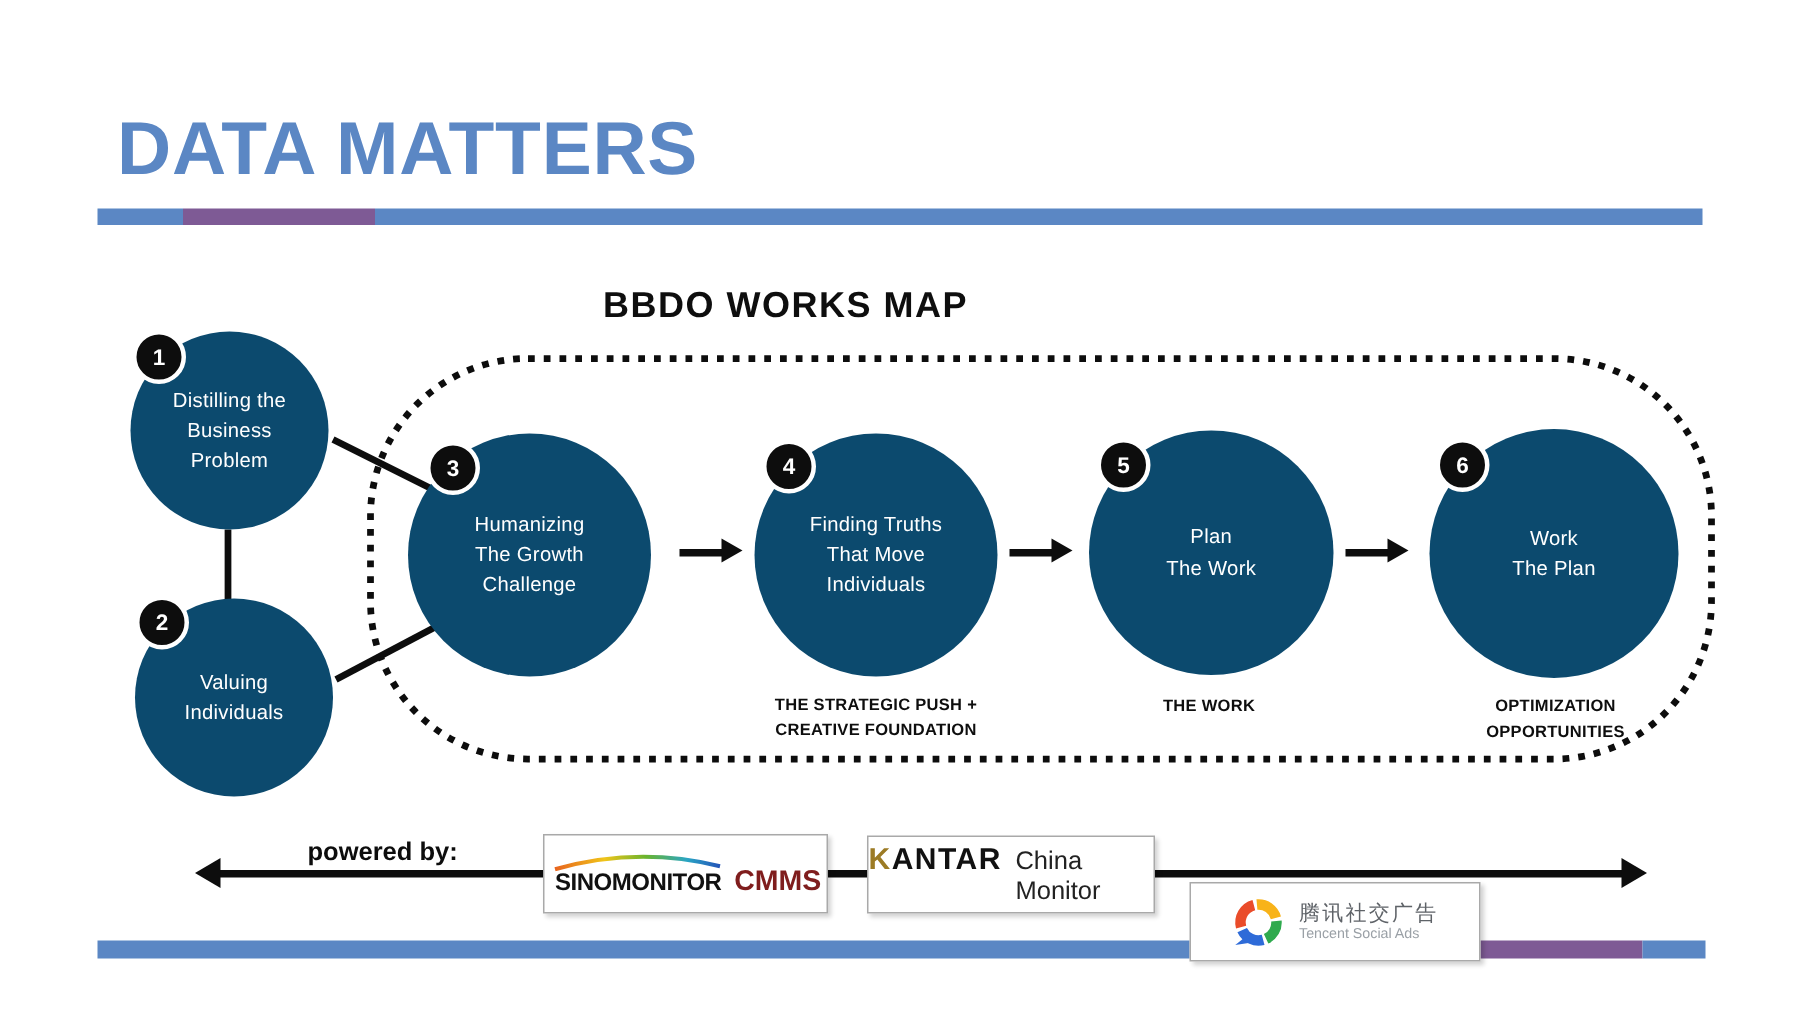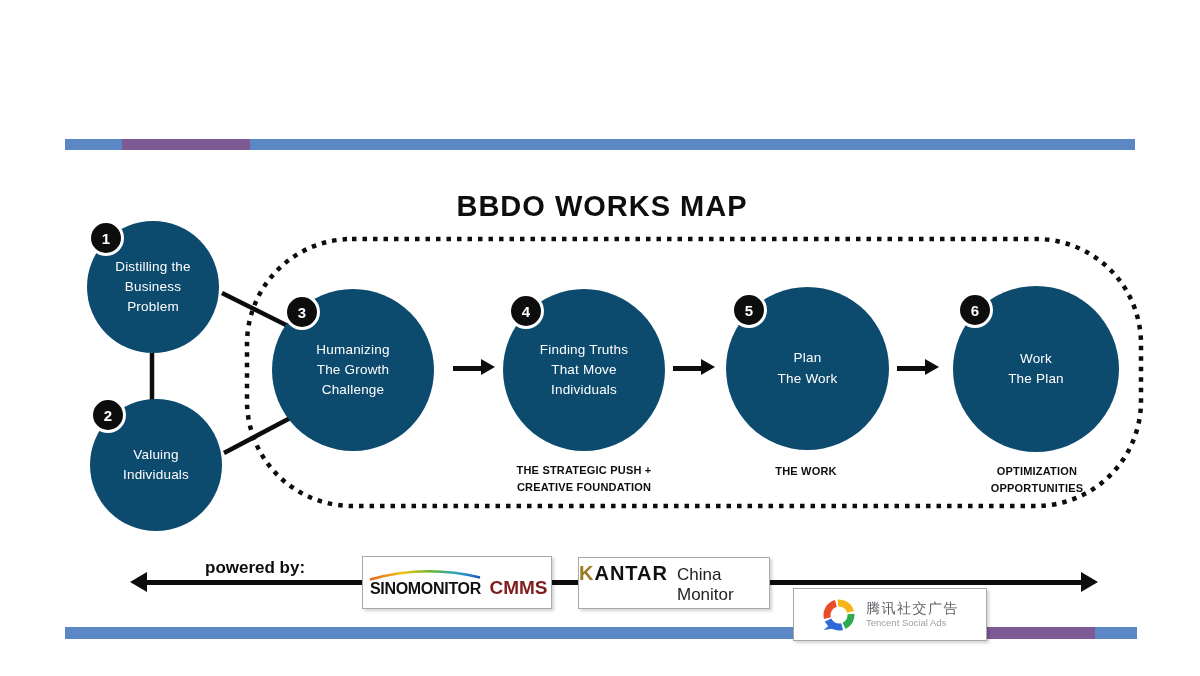--- a/index.html
+++ b/index.html
@@ -15,21 +15,21 @@
   .rule{position:absolute;display:flex;}
   .rule-top{left:65px;top:139px;width:1070px;height:11px;}
   .rule-bottom{left:65px;top:627px;width:1072px;height:12px;}
   .seg-blue{background:#5b87c4;}
   .seg-purple{background:#7e5a95;}
   .rule-top .s1{width:57px;} .rule-top .s2{width:128px;} .rule-top .s3{flex:1;}
   .rule-bottom .s1{width:901px;} .rule-bottom .s2{width:129px;} .rule-bottom .s3{flex:1;}
   
   .diagram-title{
     position:absolute;left:402px;top:190px;width:400px;margin:0;
-    text-align:center;font-size:29px;font-weight:800;letter-spacing:1px;color:#0e0e0e;
+    text-align:left;font-size:24px;font-weight:800;letter-spacing:1px;color:#0e0e0e;
   }
   
   .connectors{position:absolute;left:0;top:0;pointer-events:none;}
   
   .step{
     position:absolute;border-radius:50%;background:#0c4a6e;color:#fff;
     display:flex;align-items:center;justify-content:center;text-align:center;
   }
   .step-label{white-space:pre-line;font-size:13.5px;line-height:1.5;letter-spacing:.2px;}
   .step1{left:87px;top:221px;width:132px;height:132px;}
@@ -91,20 +91,21 @@
   .tencent-wrap{display:flex;align-items:center;gap:9px;}
   .tencent-text{display:flex;flex-direction:column;line-height:1.2;}
   .tencent-cn{font-size:14px;color:#5f6368;letter-spacing:1.5px;}
   .tencent-en{font-size:9.5px;color:#9aa0a6;}
 </style>
 </head>
 <body>
 
 <div class="slide">
 
+  <h1 class="page-title">DATA MATTERS</h1>
 
   <div class="rule rule-top">
     <div class="seg-blue s1"></div>
     <div class="seg-purple s2"></div>
     <div class="seg-blue s3"></div>
   </div>
 
   <h2 class="diagram-title">BBDO WORKS MAP</h2>
 
   <svg class="connectors" width="1200" height="676" viewBox="0 0 1200 676">

